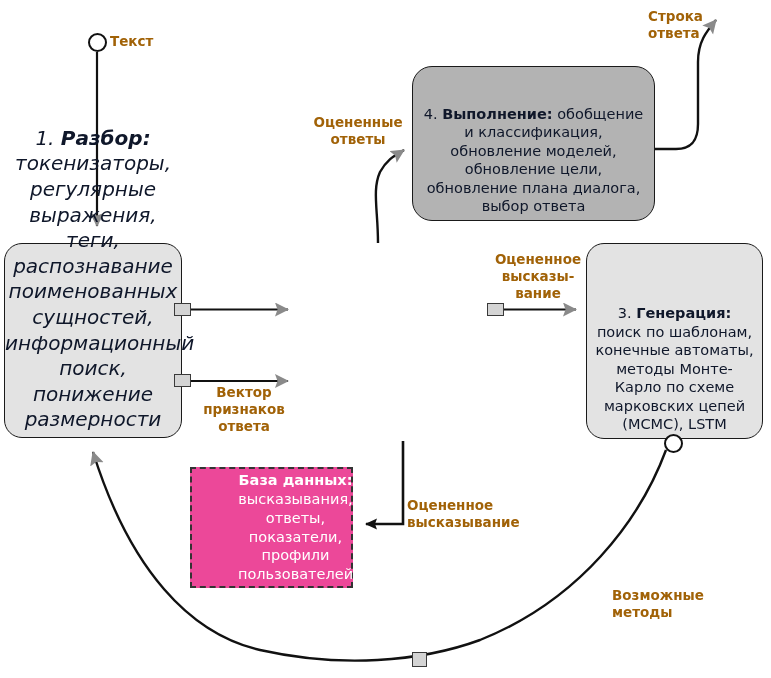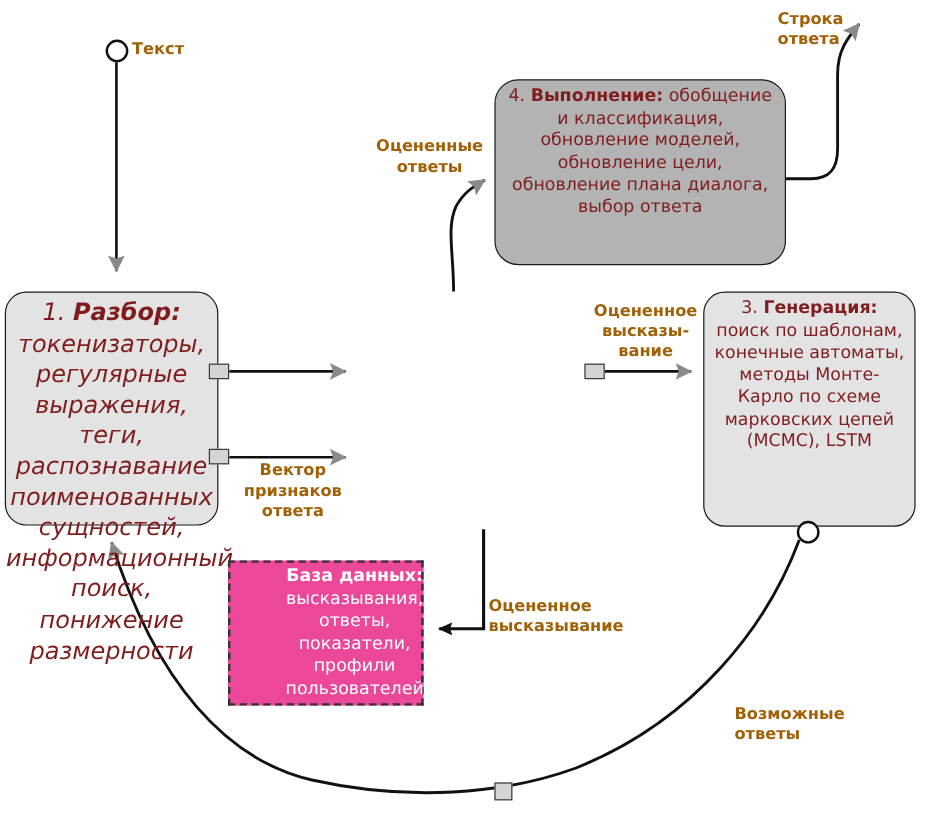--- a/index.html
+++ b/index.html
@@ -25,23 +25,23 @@
     height: 678px;
   }
 
   
   .node {
     position: absolute;
     box-sizing: border-box;
     border: 1.6px solid #1a1a1a;
     border-radius: 18px;
     background: #e3e3e3;
-    color: #7f1d1d;
+    color: #0f172a;
     display: flex;
-    align-items: flex-start;
+    align-items: flex-end;
     justify-content: center;
     text-align: center;
     line-height: 1.28;
     z-index: 5;
   }
   .node .inner {
     padding: 4px 8px;
     width: 100%;
   }
   .node b { font-weight: bold; }
@@ -220,15 +220,15 @@
   <div class="elabel center" id="lbl-scored-ans">Оцененные
 ответы</div>
   <div class="elabel center" id="lbl-scored-utt1">Оцененное
 высказы-
 вание</div>
   <div class="elabel left" id="lbl-scored-utt2">Оцененное
 высказывание</div>
   <div class="elabel left" id="lbl-answer-str">Строка
 ответа</div>
   <div class="elabel left" id="lbl-possible">Возможные
-ответы</div>
+методы</div>
 
 </div>
 
 </body></html>

